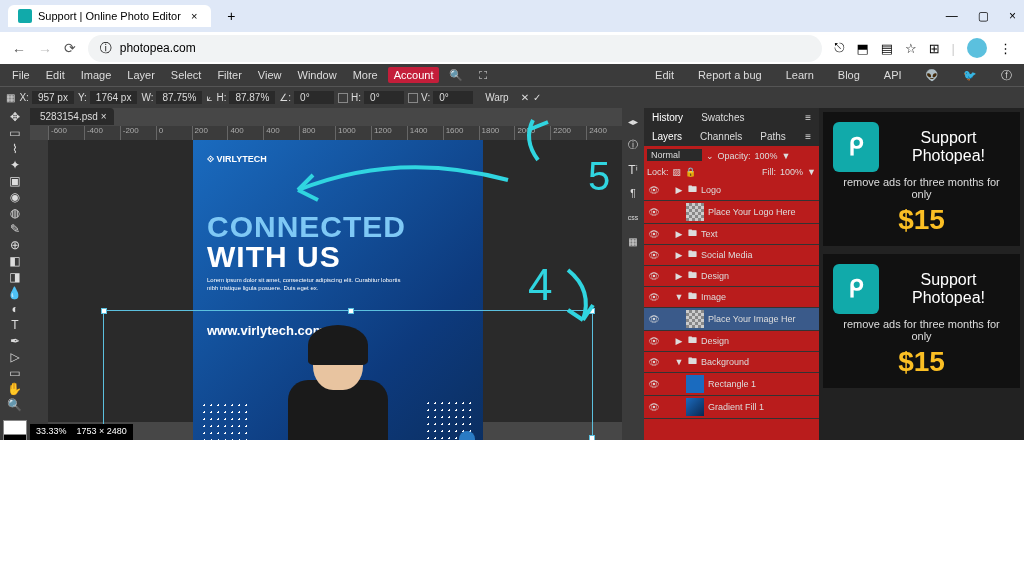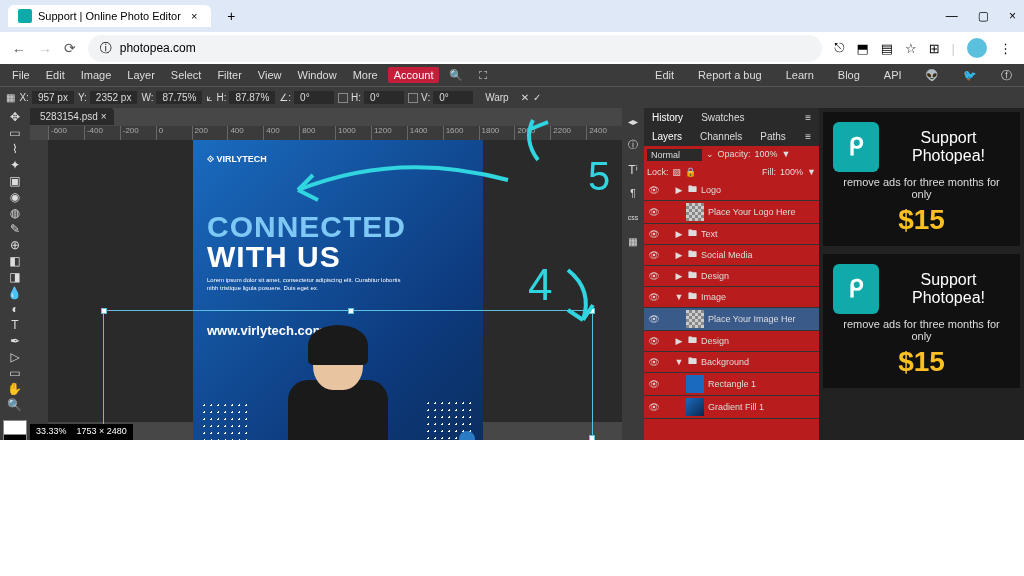--- a/index.html
+++ b/index.html
@@ -60,21 +60,21 @@
 .h-t{top:-3px;left:50%}.h-b{bottom:-3px;left:50%}.h-l{top:50%;left:-3px}.h-r{top:50%;right:-3px}
 .annot{position:absolute;pointer-events:none}
 .status{position:absolute;bottom:0;left:0;height:16px;background:#000;color:#fff;font-size:9px;padding:2px 6px;display:flex;gap:10px}
 .midbar{width:22px;background:#3b3b3b;display:flex;flex-direction:column;gap:6px;padding:4px 2px;font-size:10px;align-items:center}
 .midbar div{cursor:pointer;height:18px;display:flex;align-items:center}
 .panels{width:175px;background:#b91c1c;display:flex;flex-direction:column;font-size:10px}
 .panel-tabs{display:flex;background:#2a2a2a;padding:2px 4px;gap:10px}
 .panel-tabs span{padding:2px 4px}
 .panel-tabs .active{color:#fff}
 .hist-body{height:85px;background:#444;padding:4px}
-.layer-ctrl{display:flex;align-items:flex-start;gap:4px;padding:3px;font-size:9px}
+.layer-ctrl{display:flex;align-items:flex-end;gap:4px;padding:3px;font-size:9px}
 .blend{background:#2a2a2a;padding:1px 4px;width:55px}
 .layer-list{flex:1;overflow:auto}
 .layer{display:flex;align-items:center;gap:4px;padding:2px 4px;font-size:9px;border-bottom:1px solid #333}
 .layer.sel{background:#3a5a8a}
 .eye{width:12px;text-align:center}
 .fold{width:10px;text-align:center}
 .lthumb{width:18px;height:18px;background:#666}
 .lthumb.chk-bg{background:repeating-conic-gradient(#888 0 25%,#ccc 0 50%) 0 0/6px 6px}
 .ads{width:205px;background:#222;display:flex;flex-direction:column;gap:8px;padding:4px}
 .ad-detect{font-size:10px;color:#ddd;padding:2px 4px}
@@ -148,21 +148,21 @@
   </div>
 
   <div class="optbar">
     <span>▦</span>
     <div class="ob-item">
         <span>X:</span>
         <span class="ob-val">957 px</span>
       </div>
     <div class="ob-item">
         <span>Y:</span>
-        <span class="ob-val">2352 px</span>
+        <span class="ob-val">1764 px</span>
       </div>
     <div class="ob-item">
         <span>W:</span>
         <span class="ob-val">87.75%</span>
       </div>
     <span>⟀</span>
     <div class="ob-item">
         <span>H:</span>
         <span class="ob-val">87.87%</span>
       </div>

